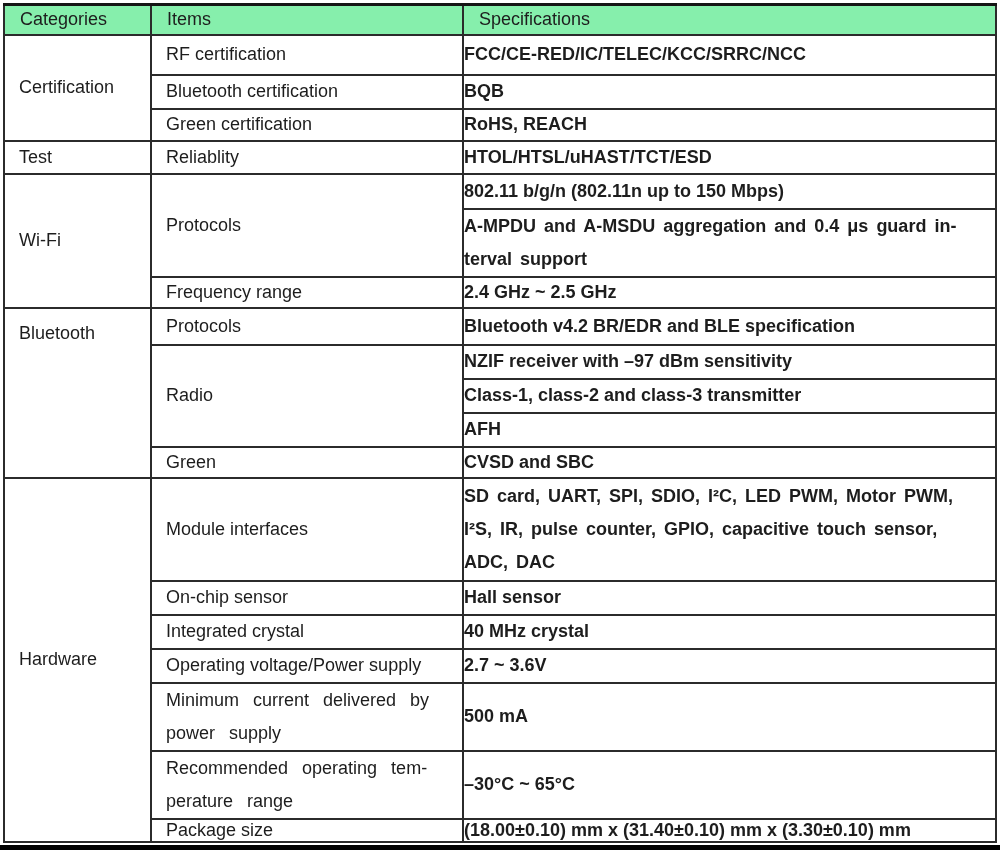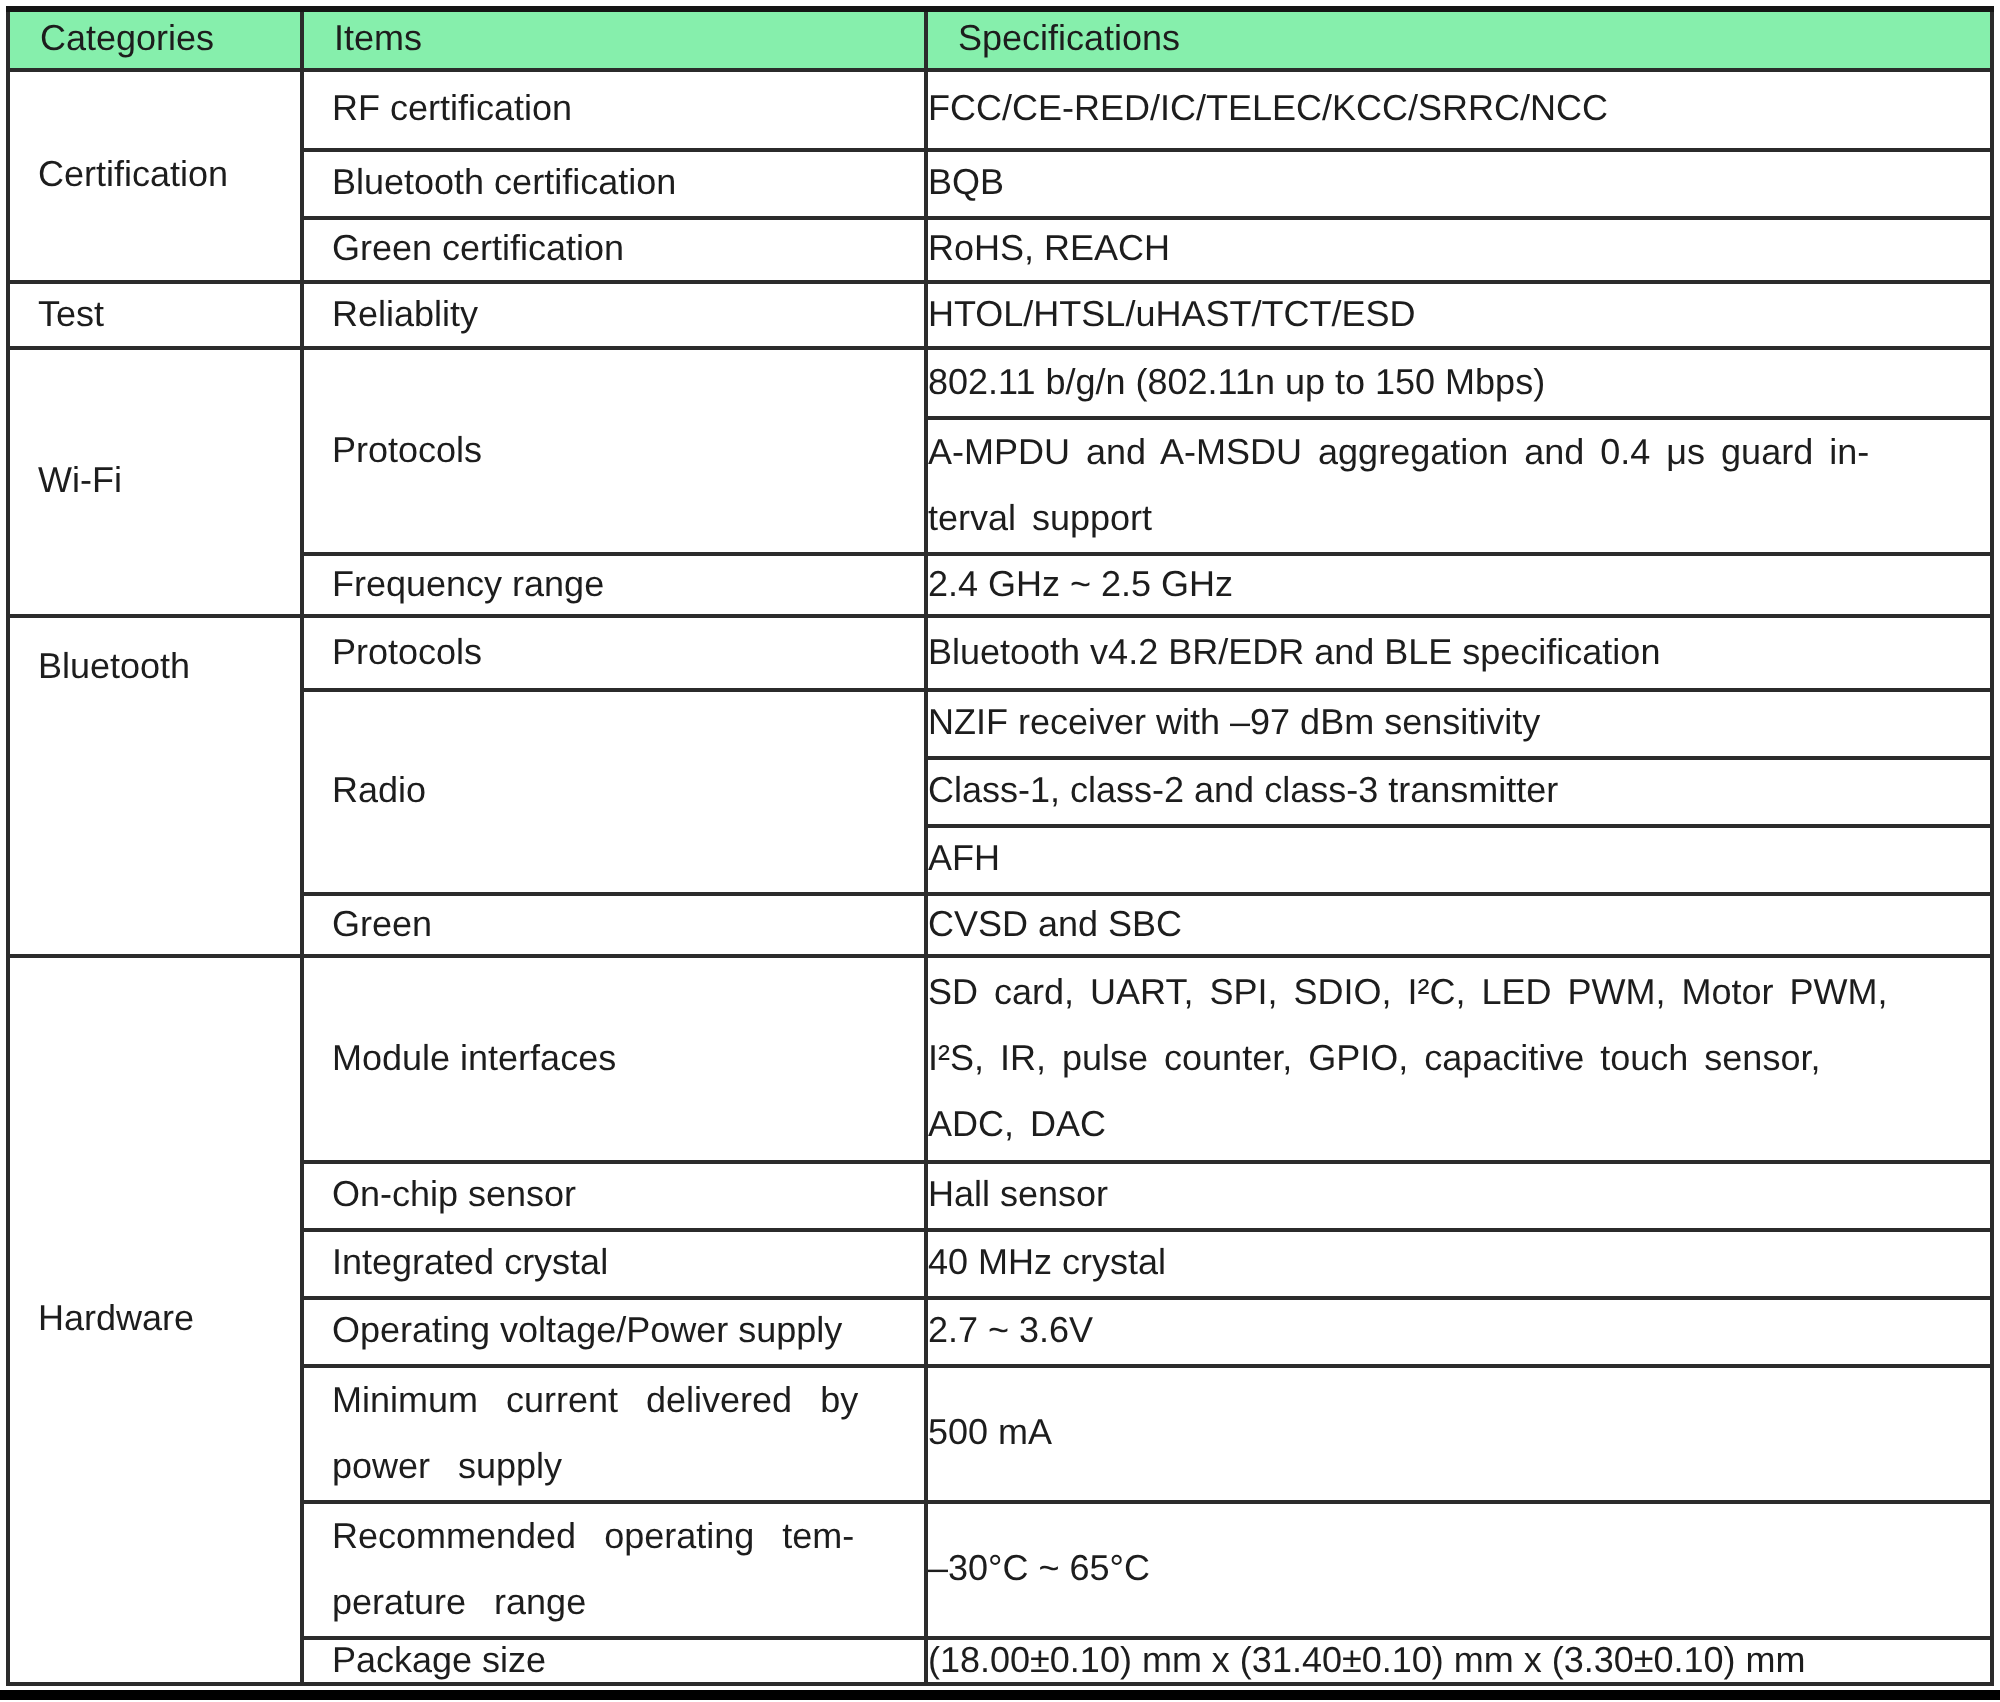--- a/index.html
+++ b/index.html
@@ -25,21 +25,21 @@
   }
   .spec-table th {
     background: #86efac;
     font-weight: 400;
     text-align: left;
     padding-left: 15px;
     border-top: 3px solid #151515;
   }
   td.cat  { padding-left: 14px; }
   td.item { padding-left: 14px; }
-  td.spec { padding-left: 0; }
+  td.spec { padding-left: 0; font-weight: bold; }
   td.v-top { vertical-align: top; padding-top: 14px; }
   .ml {
     white-space: pre-line;
     line-height: 33px;
     margin-left: 28px;
   }
   .just-sm { word-spacing: 3px; }   
   .just-md { word-spacing: 9px; }   
   .page-rule {
     position: absolute;

